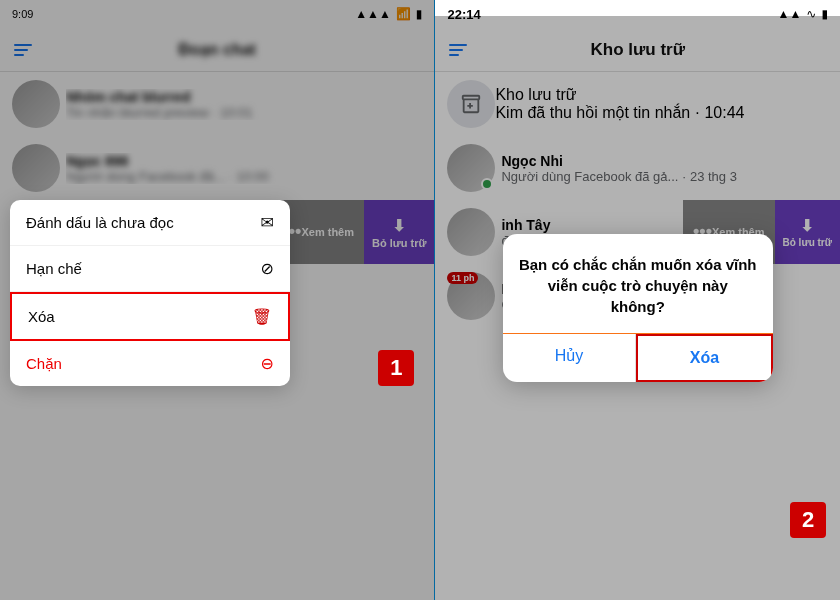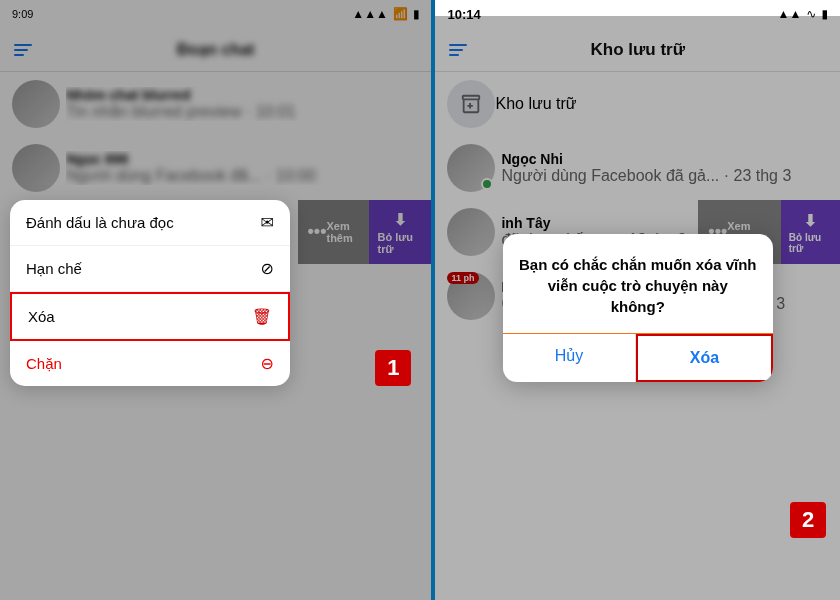--- a/index.html
+++ b/index.html
@@ -12,21 +12,21 @@
       display: flex;
     }
 
     
     .left-panel {
       width: 452px;
       height: 600px;
       background: #fff;
       position: relative;
       overflow: hidden;
-      border-right: 4px solid #0369a1;
+      border-right: 1px solid #0369a1;
     }
 
     .left-panel .status-bar {
       height: 28px;
       background: #fff;
       display: flex;
       align-items: center;
       justify-content: space-between;
       padding: 0 12px;
       font-size: 11px;
@@ -90,21 +90,21 @@
     }
     .conv-item .name {
       font-size: 14px;
       font-weight: 600;
       color: #050505;
       white-space: nowrap;
       overflow: hidden;
       text-overflow: ellipsis;
     }
     .conv-item .preview {
-      font-size: 16px;
+      font-size: 13px;
       color: #65676b;
       white-space: nowrap;
       overflow: hidden;
       text-overflow: ellipsis;
     }
     .conv-item.blurred .name,
     .conv-item.blurred .preview {
       filter: blur(3px);
     }
 
@@ -145,21 +145,21 @@
       font-size: 16px;
       margin-bottom: 2px;
     }
 
     
     .context-menu {
       position: absolute;
       left: 10px;
       top: 200px;
       background: #fff;
-      border-radius: 15px;
+      border-radius: 10px;
       box-shadow: 0 4px 20px rgba(0,0,0,0.2);
       z-index: 100;
       width: 280px;
       overflow: hidden;
     }
     .context-menu-item {
       display: flex;
       align-items: center;
       justify-content: space-between;
       padding: 13px 16px;
@@ -470,21 +470,21 @@
       <span class="icon-right">⊖</span>
     </div>
   </div>
 
   <div class="step-badge step1">1</div>
 </div>
 
 <div class="right-panel">
 
   <div class="status-bar">
-    <span class="time">10:14</span>
+    <span class="time">22:14</span>
     <div class="icons">
       <span>▲▲</span>
       <span>∿</span>
       <span>▮</span>
     </div>
   </div>
 
   <div class="header">
     <div class="menu-icon">
       <span></span>
@@ -495,20 +495,21 @@
   </div>
 
   <div class="archive-conv">
     <div class="archive-icon-circle">
       <svg width="22" height="22" viewBox="0 0 24 24" fill="#65676b">
         <path d="M20 2H4c-1.1 0-2 .9-2 2v2c0 .75.41 1.41 1 1.74V20c0 1.1.9 2 2 2h14c1.1 0 2-.9 2-2V7.74c.59-.33 1-.99 1-1.74V4c0-1.1-.9-2-2-2zm-1 18H5V8h14v12zm1-14H4V4h16v2zm-8 5h-2v2H8v2h2v2h2v-2h2v-2h-2v-2z"></path>
       </svg>
     </div>
     <div class="info">
       <div class="name">Kho lưu trữ</div>
+      <div class="preview">Kim đã thu hồi một tin nhắn · 10:44</div>
     </div>
   </div>
 
   <div class="conv-item">
     <div class="avatar-placeholder av-pink" style="position:relative;">
       <div class="online-dot"></div>
     </div>
     <div class="info">
       <div class="name">Ngọc Nhi</div>
       <div class="preview">Người dùng Facebook đã gả... · 23 thg 3</div>

